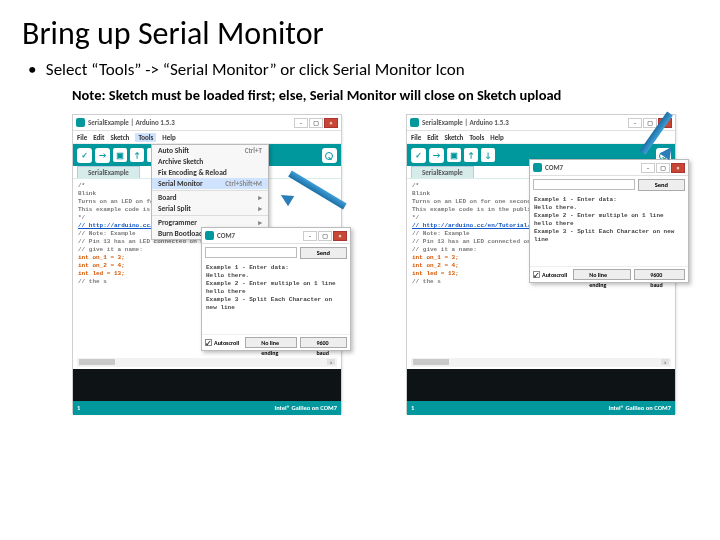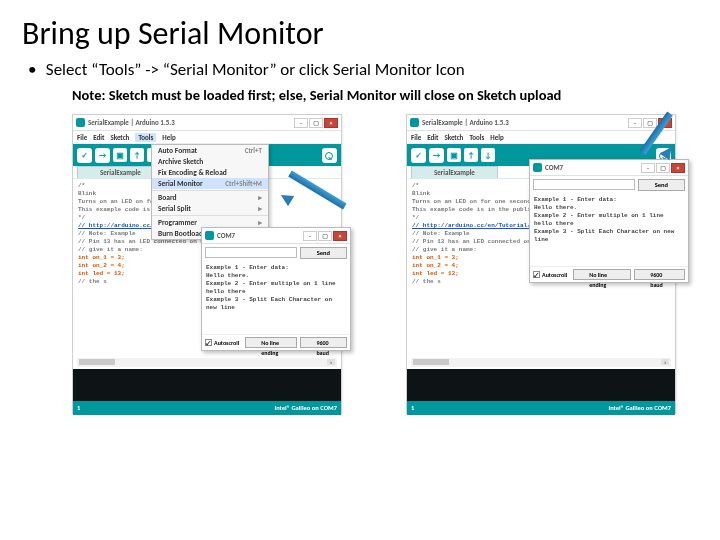--- a/index.html
+++ b/index.html
@@ -100,21 +100,21 @@
     background: #fff;
     font-size: 8px; color: #00979d;
     display: flex; align-items: center; justify-content: center;
   }
   .tbtn.sm { width: 14px; height:14px; border-radius:2px; }
   .toolbar .spacer { flex:1; }
   .serial-btn { width: 15px; height: 15px; border-radius:3px; background:#fff; position:relative; }
   .serial-btn::after{ content:""; position:absolute; top:4px; left:3px; width:6px; height:6px; border:1px solid #00979d; border-radius:50%; }
   .serial-btn::before{ content:""; position:absolute; top:10px; left:6px; width:4px; height:1px; background:#00979d; transform:rotate(45deg); }
   .tabbar { height: 13px; background:#fff; border-bottom: 1px solid #d9edec; padding: 0 4px; font-size:7px; color:#555; }
-  .tabbar .tab { display:inline-block; background:#d6eceb; border:1px solid #bcd; border-bottom:none; padding:0 22px; height:12px; line-height:12px; }
+  .tabbar .tab { display:inline-block; background:#d6eceb; border:1px solid #bcd; border-bottom:none; padding:0 10px; height:12px; line-height:12px; }
   .codearea {
     background:#fff;
     font-family: "Courier New", monospace;
     font-size: 6px;
     line-height: 8px;
     color:#555;
     padding: 3px 5px;
     height: 190px;
     overflow: hidden;
     position: relative;
@@ -249,21 +249,21 @@
     </div>
     <div class="consolearea"></div>
     <div class="statusbar">
       <span>1</span>
       <div class="spacer"></div>
       <span>Intel® Galileo on COM7</span>
     </div>
 
     <div class="dropdown" style="left:78px; top:29px;">
       <div class="item">
-        <span>Auto Format</span>
+        <span>Auto Shift</span>
           <span class="sc">Ctrl+T</span>
       </div>
       <div class="item">
           <span>Archive Sketch</span>
         </div>
       <div class="item">
           <span>Fix Encoding &amp; Reload</span>
         </div>
       <div class="item hl">
         <span>Serial Monitor</span>

